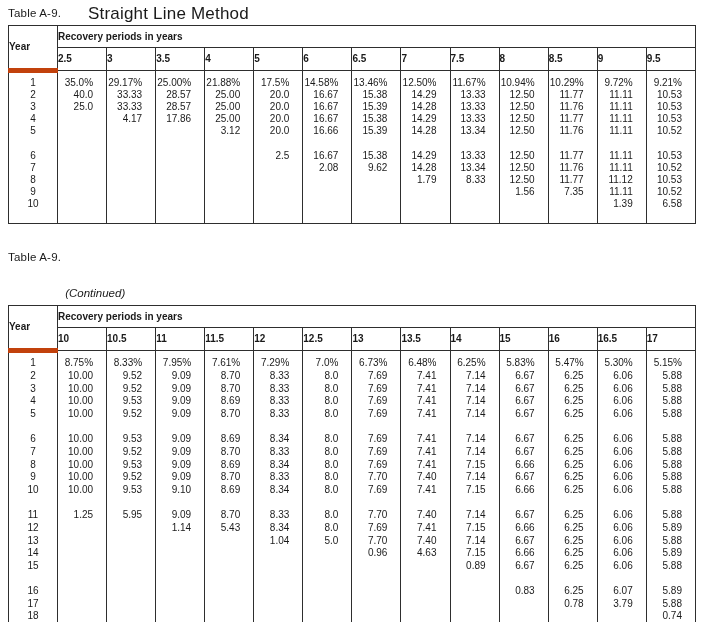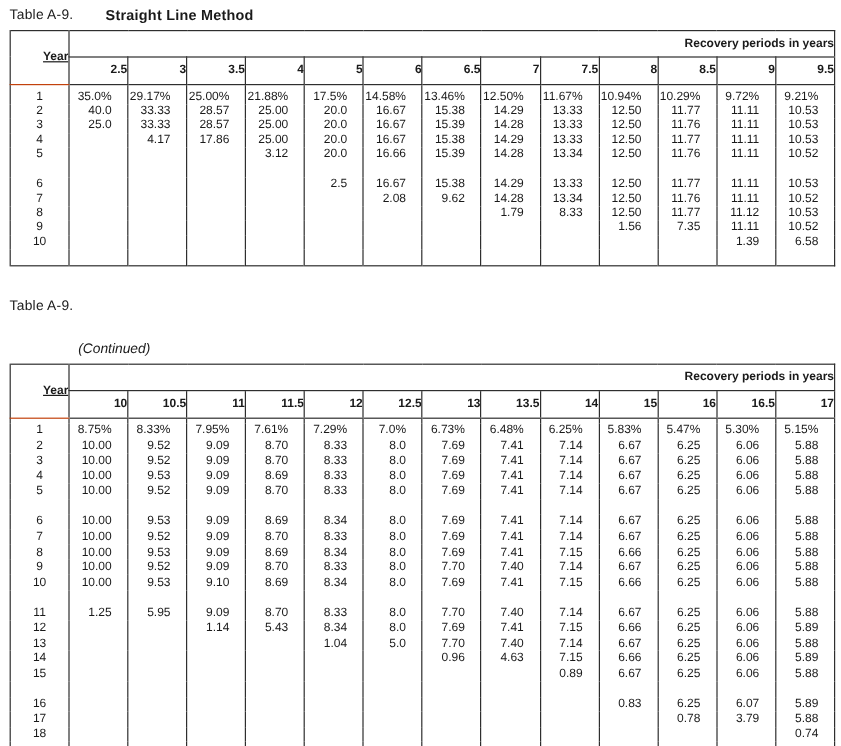--- a/index.html
+++ b/index.html
@@ -30,22 +30,22 @@
     padding-top: 7px;
   }
   .cap-label {
     flex: none;
     width: 80px;
     font-size: 11.5px;
     line-height: 13.8px;
     letter-spacing: 0.2px;
   }
   .cap-titles {
-    font-weight: bold;
-    font-size: 12px;
+    font-weight: normal;
+    font-size: 17px;
     line-height: 13.8px;
     letter-spacing: 0.2px;
   }
   .cap-cont {
     font-style: italic;
     font-size: 11.5px;
     line-height: 13.8px;
     margin-top: 36px;
   }
   .caption.second {
@@ -63,34 +63,33 @@
   .dep-table th,
   .dep-table td {
     border-left: 1px solid #2e2e2e;
     padding: 0;
     overflow: hidden;
     white-space: nowrap;
   }
   .dep-table thead th {
     font-size: 10px;
     font-weight: bold;
-    text-align: right;
+    text-align: left;
     vertical-align: middle;
   }
   .dep-table th.span-head {
     height: 21px;
     border-bottom: 1px solid #2e2e2e;
   }
   .dep-table tr.col-head-row th {
     height: 22px;
     border-bottom: 1px solid #2e2e2e;
   }
   .dep-table th.year-head {
-    border-bottom: 1px solid #c2410c;
-    text-decoration: underline;
+    border-bottom: 5px solid #c2410c;
   }
   .dep-table tbody td {
     font-size: 10px;
     line-height: 11px;
     vertical-align: middle;
   }
   .dep-table td.year {
     text-align: center;
   }
   .dep-table td.val {

